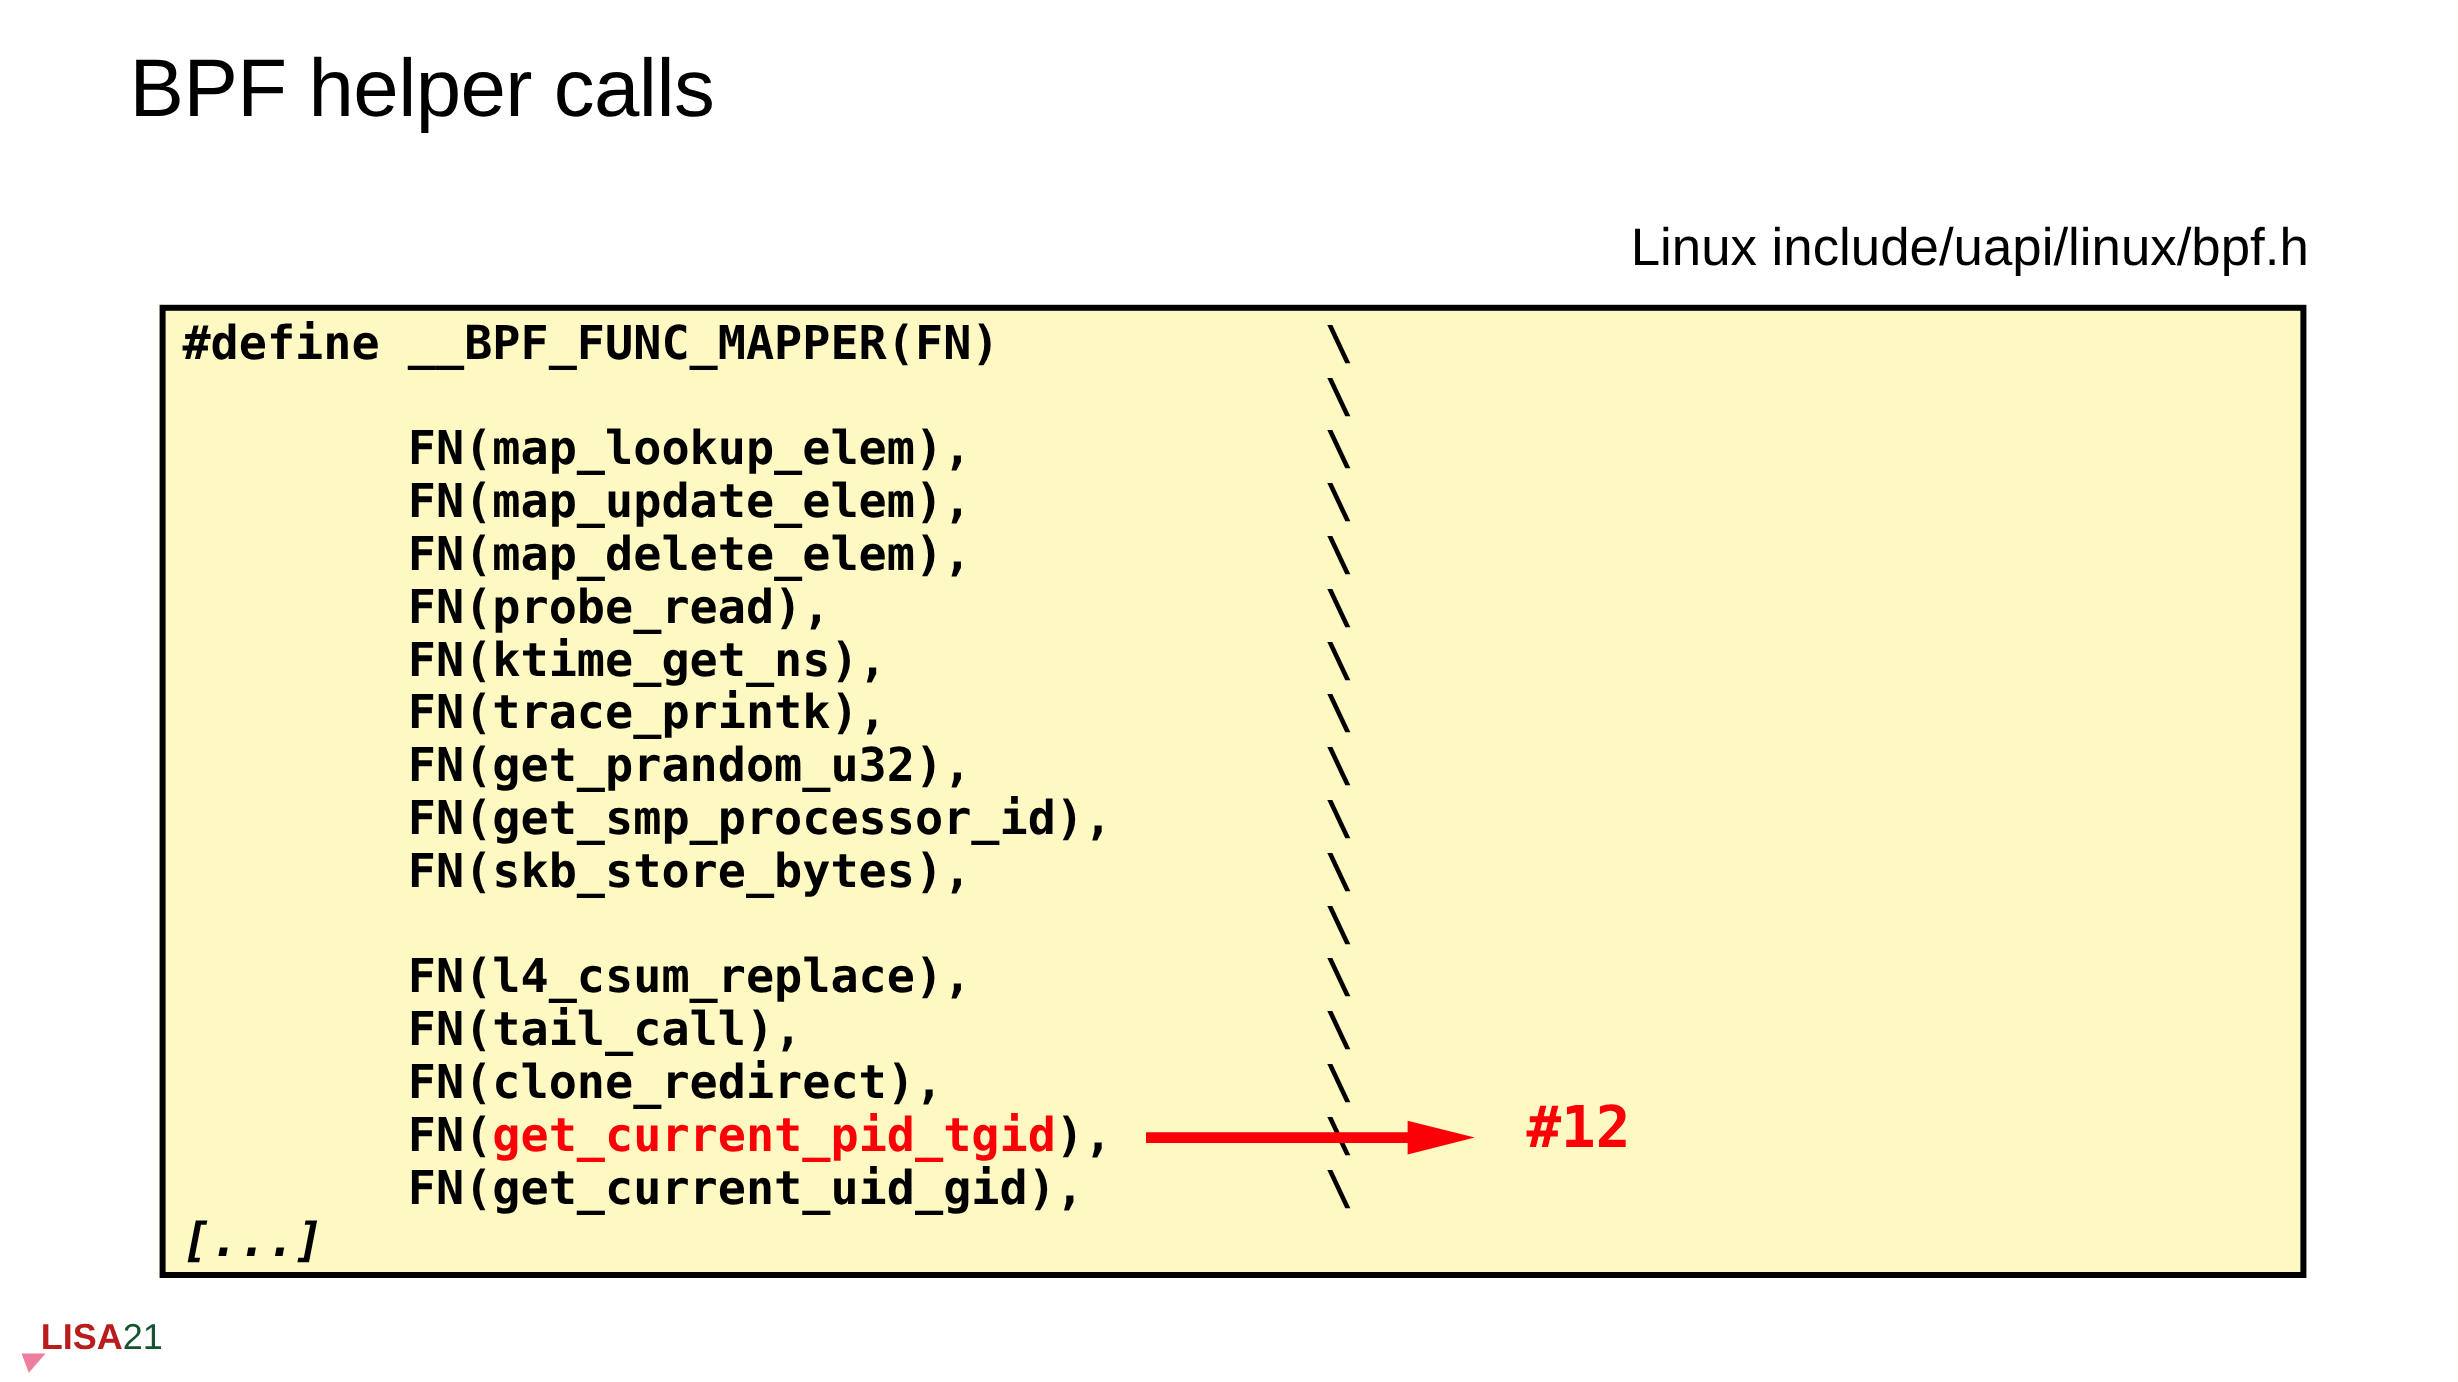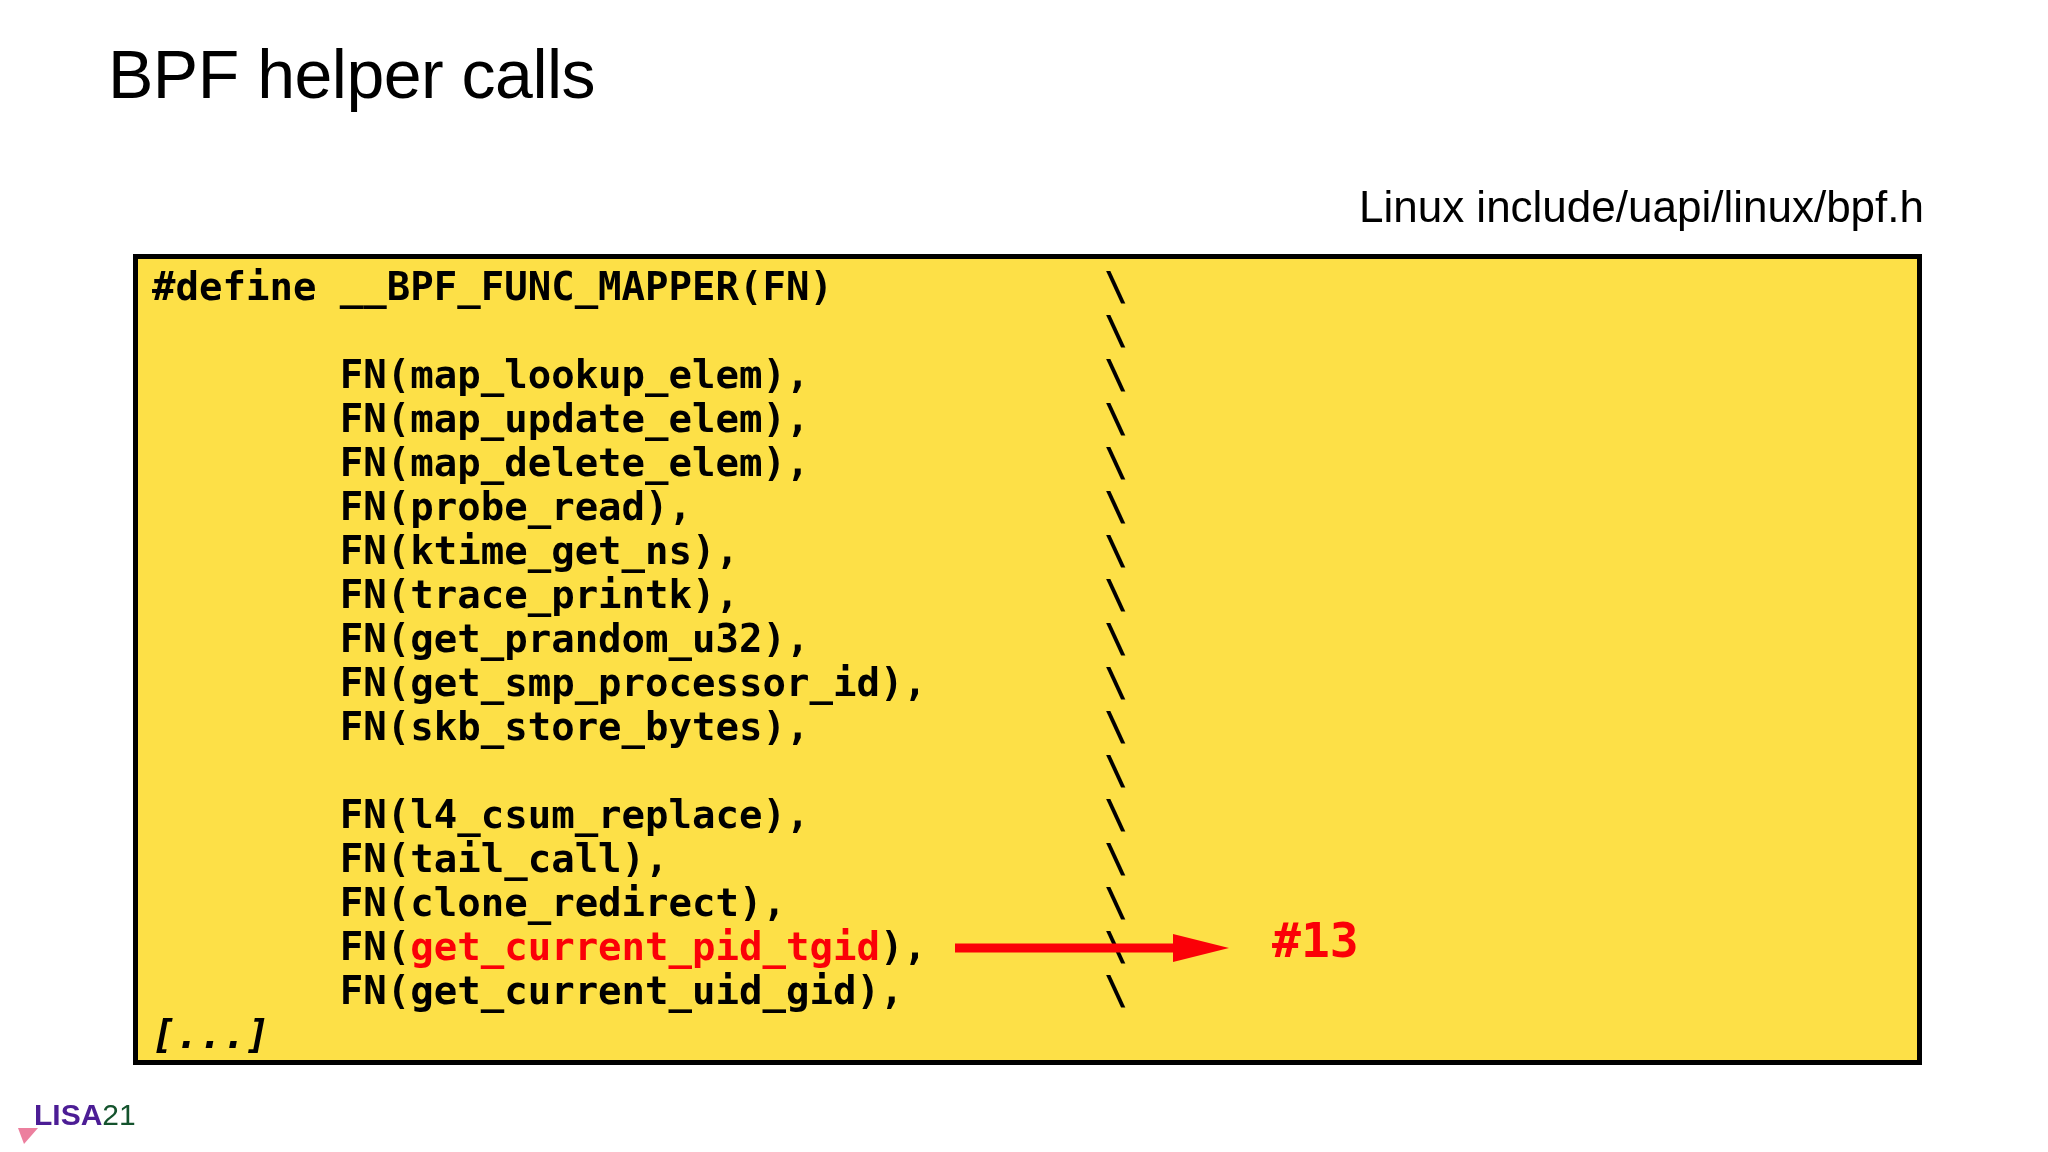--- a/index.html
+++ b/index.html
@@ -44,21 +44,21 @@
     white-space: nowrap;
   }
 
   
   .code-box {
     position: absolute;
     left: 133px;
     top: 254px;
     width: 1789px;
     height: 811px;
-    background: #fde047;
+    background: #fef9c3;
     border: 5px solid #000000;
     box-sizing: border-box;
     overflow: hidden;
   }
   .code-inner {
     position: absolute;
     left: 14px;
     top: 6px;
     right: 0;
     bottom: 0;
@@ -119,21 +119,21 @@
     top: 1100px;
     display: flex;
     align-items: baseline;
     font-family: "Liberation Sans", sans-serif;
     font-size: 30px;
     line-height: 1.0;
     white-space: nowrap;
   }
   .footer-lisa {
     font-weight: bold;
-    color: #4c1d95;
+    color: #b91c1c;
   }
   .footer-year {
     font-weight: 400;
     color: #14532d;
   }
   .footer-text {
     font-weight: 400;
     color: #808285;
     margin-left: 9px;
   }
@@ -173,21 +173,21 @@
       <div class="code-line"><span class="code-text">        FN(get_current_uid_gid),</span><span class="cont-slash">\</span></div>
       <div class="code-line"><span class="code-text code-ellipsis">[...]</span></div>
     </div>
 </div>
 
 <svg class="annot-arrow" viewBox="0 0 280 30" xmlns="http://www.w3.org/2000/svg">
   <line x1="0" y1="15" x2="232" y2="15" stroke="#fb0007" stroke-width="9"></line>
   <polygon points="218,1 274,15 218,29" fill="#fb0007"></polygon>
 </svg>
 
-<div class="annot-label">#13</div>
+<div class="annot-label">#12</div>
 
 <svg class="footer-mark" viewBox="0 0 22 22" xmlns="http://www.w3.org/2000/svg">
   <polygon points="0,4 20,4 6,20" fill="#ec7f9e"></polygon>
 </svg>
 <div class="footer">
   <span class="footer-lisa">LISA</span>
   <span class="footer-year">21</span>
 </div>
 
 </body></html>

